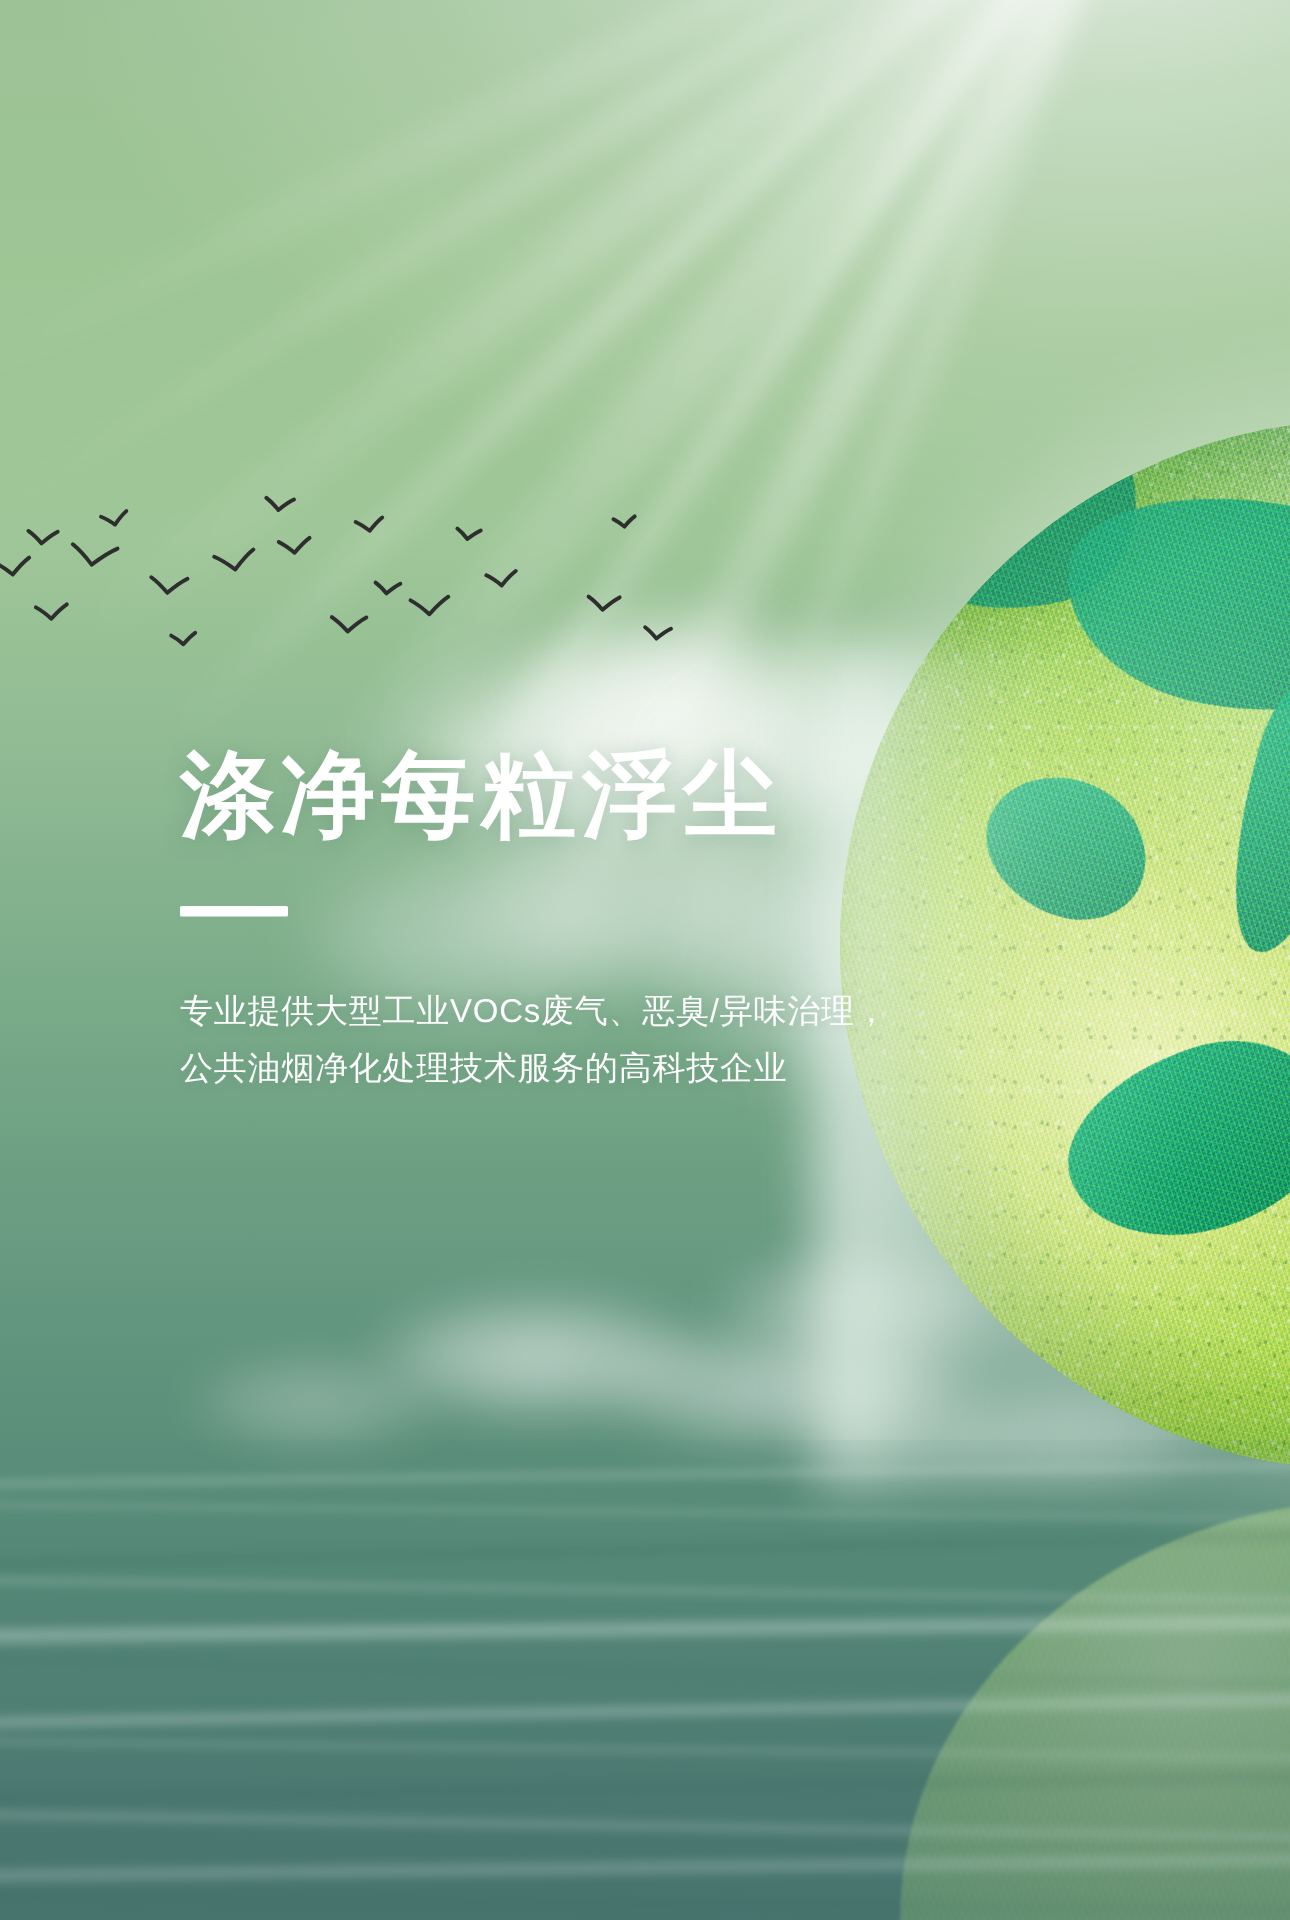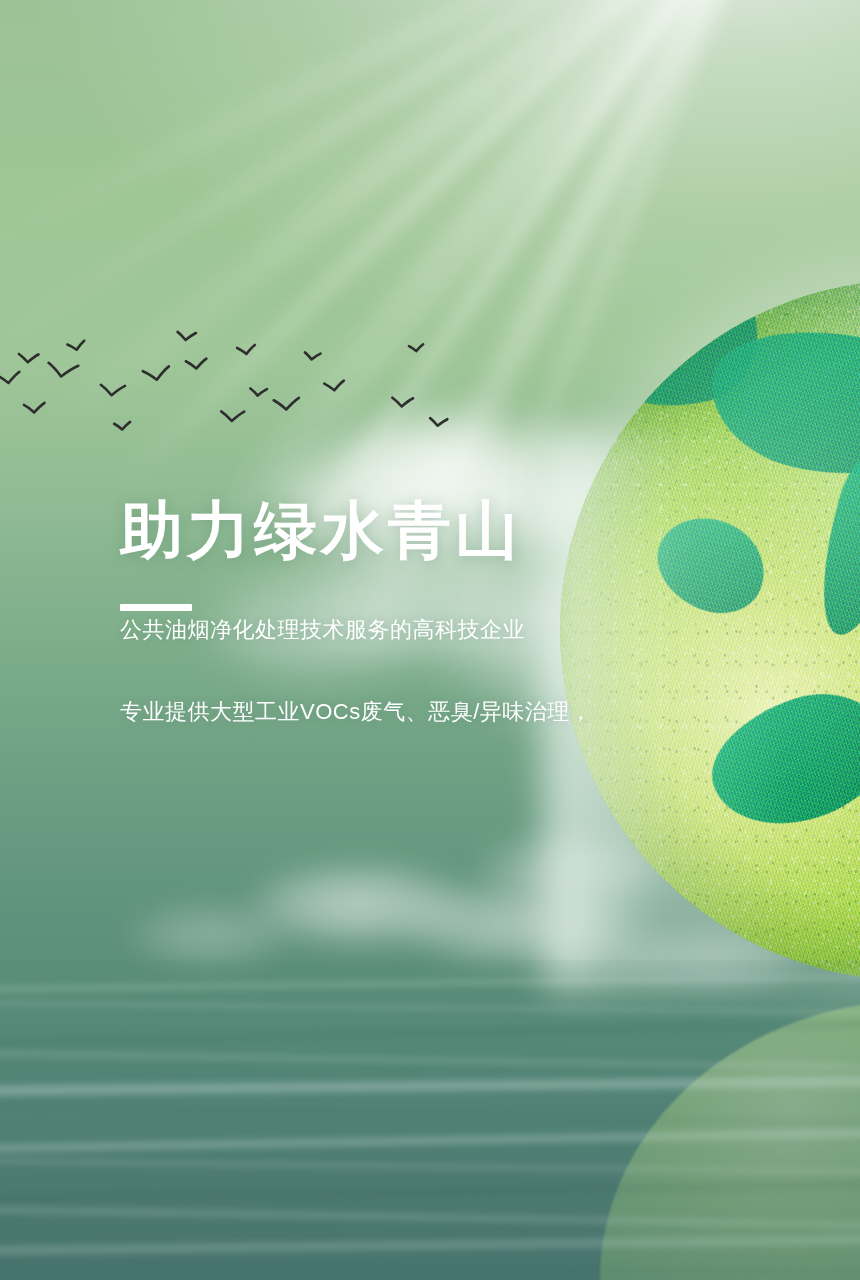--- a/index.html
+++ b/index.html
@@ -271,19 +271,19 @@
       <div class="ripple" style="top: 174px; height: 13px; opacity: 0.48; transform: skewY(-1deg);"></div>
       <div class="ripple" style="top: 202px; height: 9px; opacity: 0.26; transform: skewY(0.7deg);"></div>
       <div class="ripple dark" style="top: 224px; height: 15px; opacity: 0.52; transform: skewY(-0.9deg);"></div>
       <div class="ripple" style="top: 252px; height: 11px; opacity: 0.34; transform: skewY(1deg);"></div>
       <div class="ripple" style="top: 278px; height: 14px; opacity: 0.44; transform: skewY(-0.7deg);"></div>
       <div class="ripple dark" style="top: 304px; height: 10px; opacity: 0.28; transform: skewY(0.5deg);"></div>
     </div>
   <div class="water-shade"></div>
 
   <div class="copy">
-    <h1 class="headline">助力绿水青山</h1>
+    <h1 class="headline">涤净每粒浮尘</h1>
     <div class="divider"></div>
+    <p class="sub">专业提供大型工业VOCs废气、恶臭/异味治理，</p>
     <p class="sub" style="margin-top:0">公共油烟净化处理技术服务的高科技企业</p>
-    <p class="sub">专业提供大型工业VOCs废气、恶臭/异味治理，</p>
   </div>
 
 </div>
 
 </body></html>

